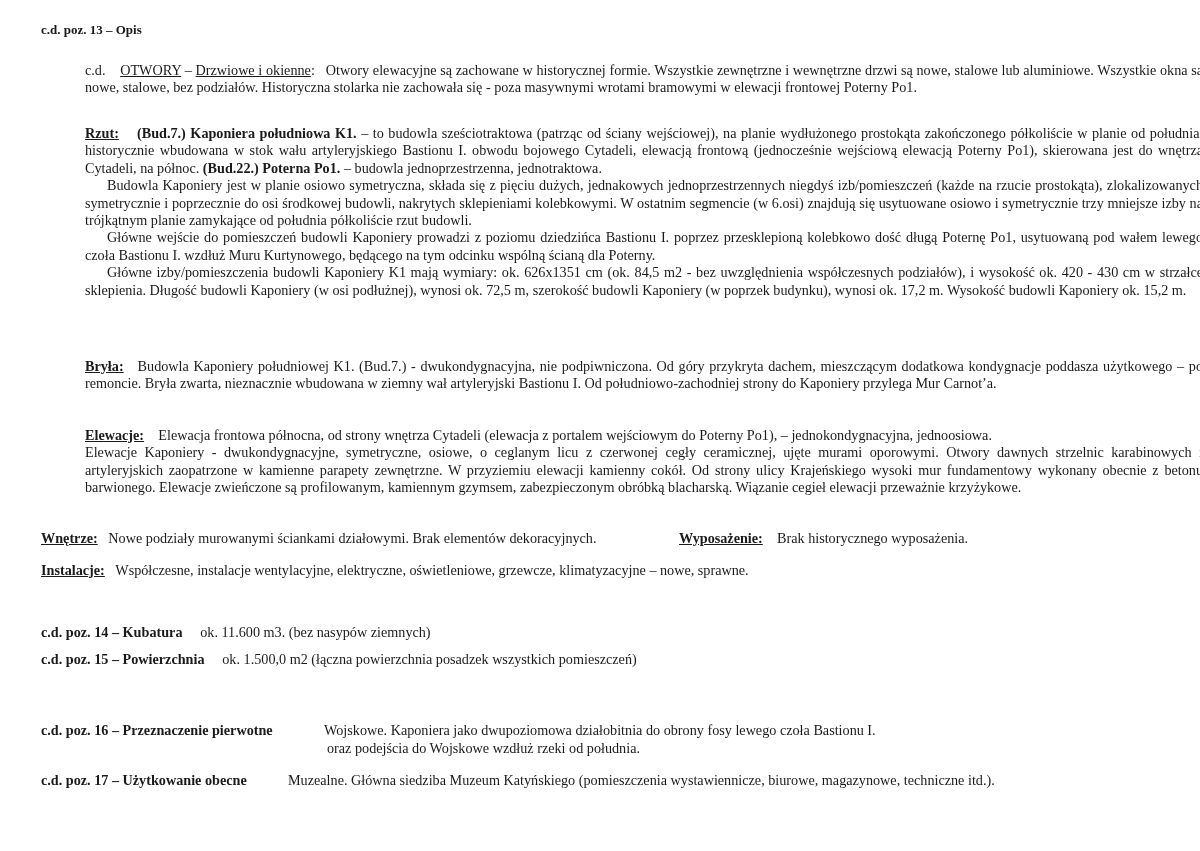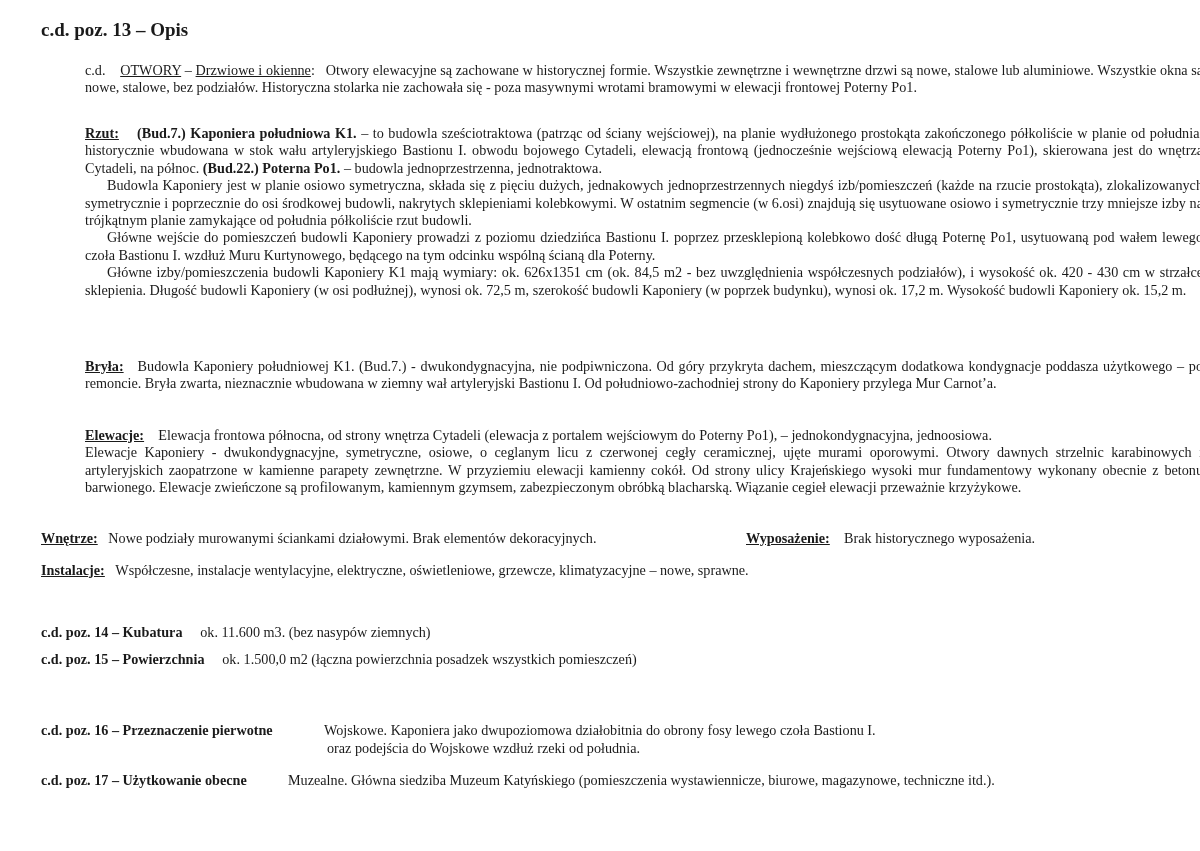--- a/index.html
+++ b/index.html
@@ -11,21 +11,21 @@
   .line { position: absolute; white-space: nowrap; }
   .b { font-weight: bold; }
   .u { text-decoration: underline; }
   .para { position: absolute; left: 41px; width: 1118px; text-align: justify; margin-left: 44px; }
   .para p { margin: 0; }
   .ind { text-indent: 22px; }
 </style>
 </head>
 <body>
 
-<div class="line b" style="left:41px; top:21px; font-size:19px;">c.d. poz. 13 – Opis</div>
+<div class="line b" style="left:41px; top:21px; font-size:13px;">c.d. poz. 13 – Opis</div>
 
 <div class="para" style="top:62px;">
   <p>
     <span>c.d.</span>&nbsp;&nbsp;&nbsp;
     <span class="u">OTWORY</span><span> – </span>
     <span class="u">Drzwiowe i okienne</span><span>:</span>&nbsp;&nbsp;
     <span>Otwory elewacyjne są zachowane w historycznej formie. Wszystkie zewnętrzne i wewnętrzne drzwi są nowe, stalowe lub aluminiowe. Wszystkie okna są nowe, stalowe, bez podziałów. Historyczna stolarka nie zachowała się - poza masywnymi wrotami bramowymi w elewacji frontowej Poterny Po1.</span>
   </p>
 </div>
 
@@ -51,21 +51,21 @@
     <span class="b u">Elewacje:</span>&nbsp;&nbsp;&nbsp;
     <span>Elewacja frontowa północna, od strony wnętrza Cytadeli (elewacja z portalem wejściowym do Poterny Po1),  – jednokondygnacyjna, jednoosiowa.</span>
   </p>
   <p>Elewacje Kaponiery - dwukondygnacyjne, symetryczne, osiowe, o ceglanym licu z czerwonej cegły ceramicznej, ujęte murami oporowymi. Otwory dawnych strzelnic karabinowych i artyleryjskich zaopatrzone w kamienne parapety zewnętrzne. W przyziemiu elewacji kamienny cokół. Od strony ulicy Krajeńskiego wysoki mur fundamentowy wykonany obecnie z betonu barwionego. Elewacje zwieńczone są profilowanym, kamiennym gzymsem, zabezpieczonym obróbką blacharską.  Wiązanie cegieł elewacji przeważnie krzyżykowe.</p>
 </div>
 
 <div class="line" style="left:41px; top:530px;">
   <span class="b u">Wnętrze:</span>&nbsp;&nbsp;
   <span>Nowe podziały murowanymi ściankami działowymi. Brak elementów dekoracyjnych.</span>
 </div>
-<div class="line" style="left:746px; top:530px;">
+<div class="line" style="left:679px; top:530px;">
   <span class="b u">Wyposażenie:</span>&nbsp;&nbsp;&nbsp;
   <span>Brak historycznego wyposażenia.</span>
 </div>
 
 <div class="line" style="left:41px; top:562px;">
   <span class="b u">Instalacje:</span>&nbsp;&nbsp;
   <span>Współczesne, instalacje wentylacyjne, elektryczne, oświetleniowe, grzewcze, klimatyzacyjne  – nowe, sprawne.</span>
 </div>
 
 <div class="line" style="left:41px; top:624px;">

